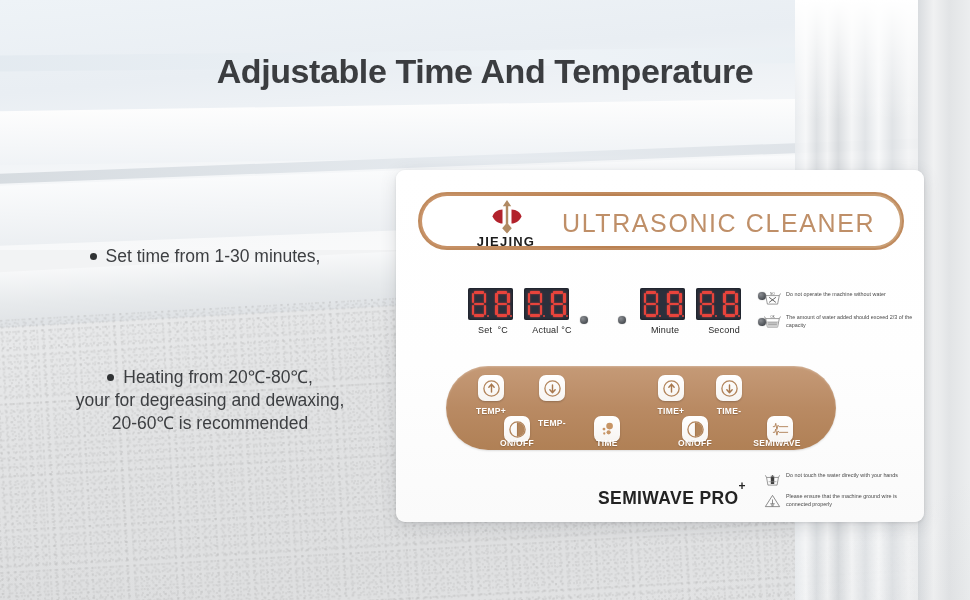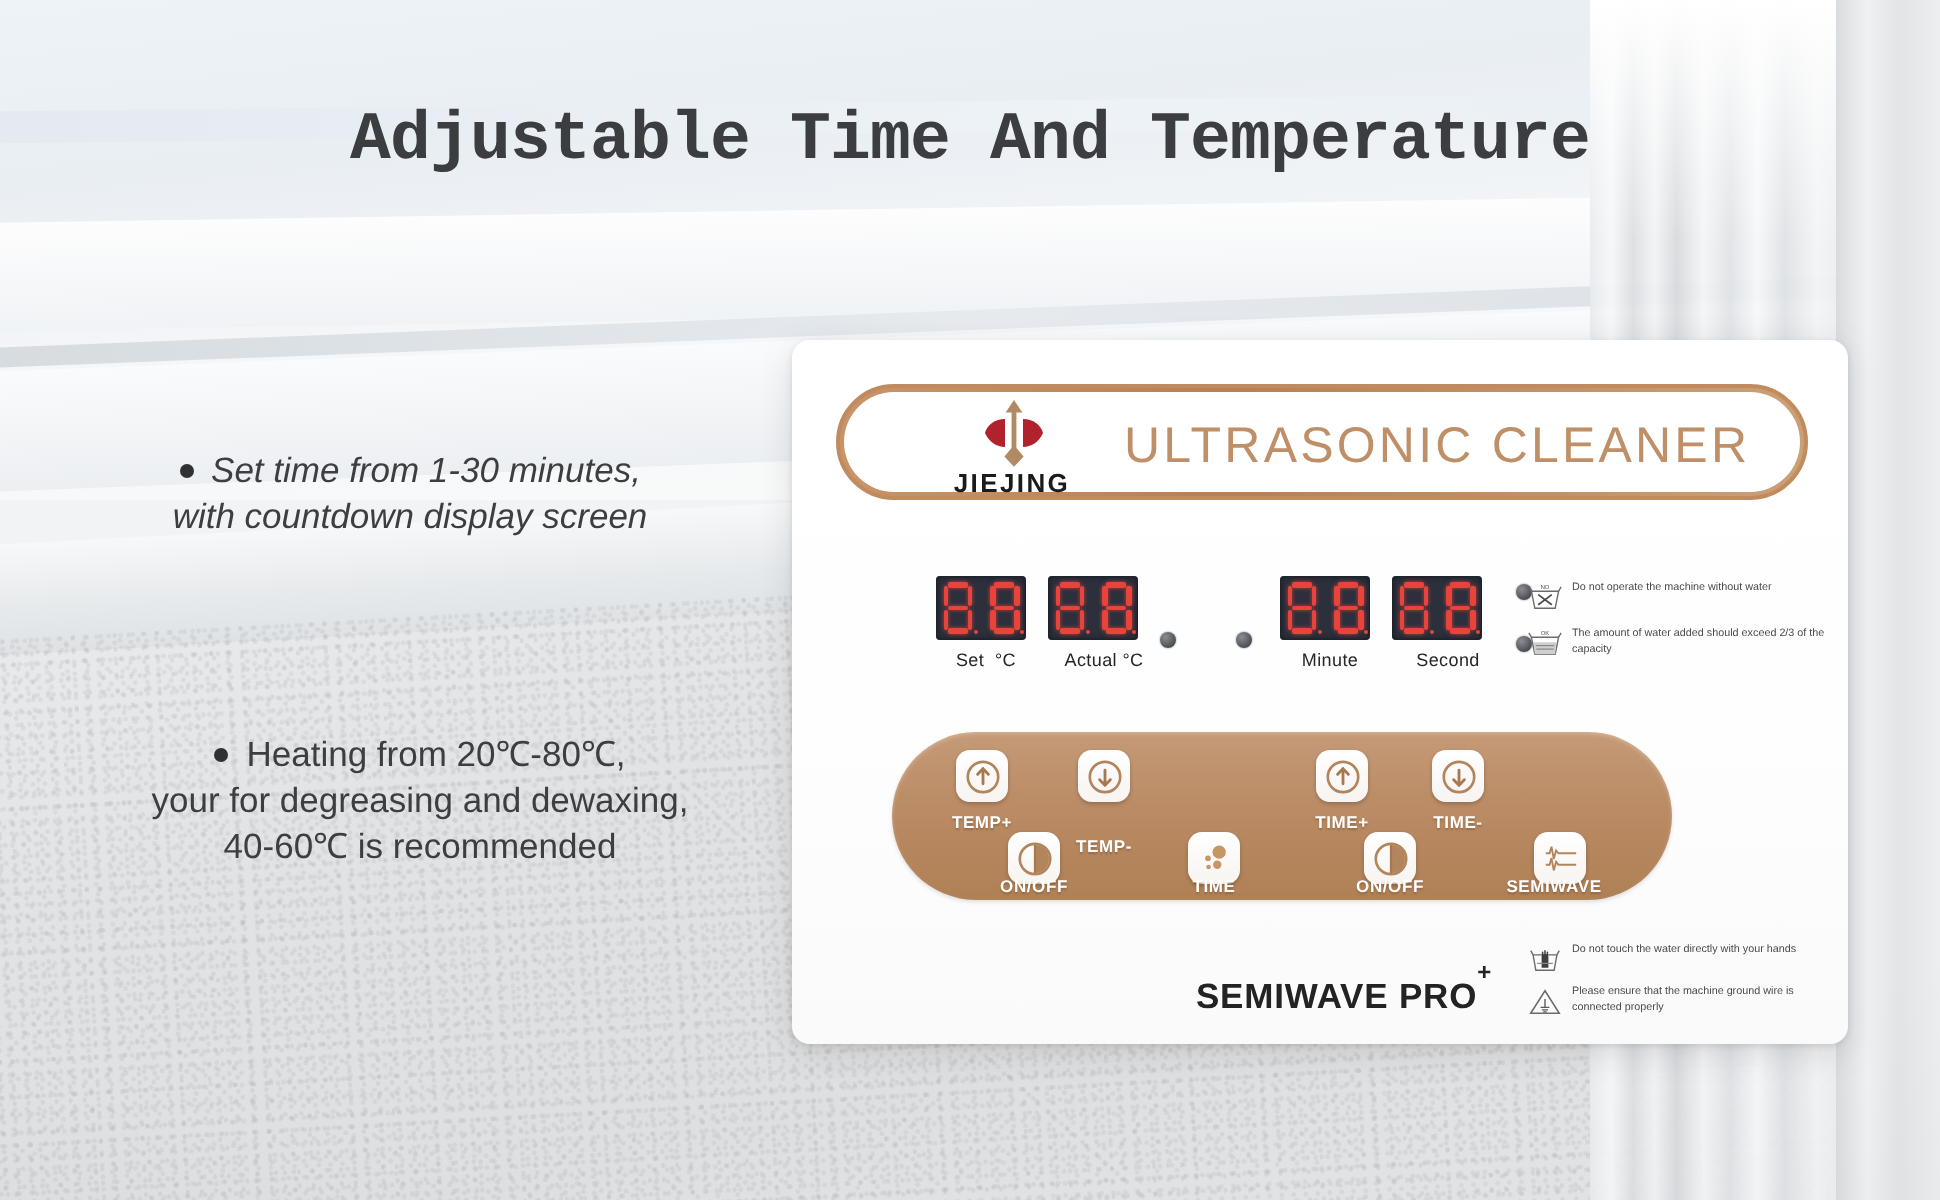--- a/index.html
+++ b/index.html
@@ -66,29 +66,29 @@
   }
   .bg-vign{
     position:absolute;inset:0;
     background:radial-gradient(ellipse 130% 110% at 45% 40%, rgba(255,255,255,0) 55%, rgba(120,125,130,.10) 100%);
   }
 
   
   #headline{
     position:absolute;left:0;top:52px;width:970px;text-align:center;
     font-size:34px;font-weight:bold;color:#3b3d40;letter-spacing:-.4px;
-    font-family:Liberation Mono, monospace;
+    font-family:Liberation Sans, sans-serif;
   }
 
   
   .feature{position:absolute;text-align:center;color:#3c3e41;line-height:1.32;}
   .feature .ln{display:block;font-size:17.5px;white-space:nowrap;}
   .dot{display:inline-block;width:7px;height:7px;border-radius:50%;
        background:#2f3133;vertical-align:middle;margin-right:9px;margin-bottom:2px;}
-  #feature-1{left:20px;top:224px;width:370px;font-style:italic;}
+  #feature-1{left:20px;top:245px;width:370px;}
   #feature-2{left:0px;top:366px;width:420px;}
 
   
   #product{
     position:absolute;left:396px;top:170px;width:528px;height:352px;
     background:linear-gradient(180deg,#ffffff 0%,#fefefe 55%,#fafafa 100%);
     border-radius:9px;
     box-shadow:0 4px 16px rgba(90,95,100,.18), 0 1px 3px rgba(0,0,0,.10);
   }
   
@@ -196,27 +196,26 @@
   <div class="bg-curtain"></div>
   <div class="bg-curtain-top"></div>
   <div class="bg-frame-v"></div>
   <div class="bg-vign"></div>
 </div>
 
 <div id="headline">Adjustable Time And Temperature</div>
 
 <div class="feature" id="feature-1">
   <span class="ln"><span class="dot"></span><span>Set time from 1-30 minutes,</span></span>
-  <span class="ln">with countdown display screen</span>
 </div>
 
 <div class="feature" id="feature-2">
   <span class="ln"><span class="dot"></span><span>Heating from 20℃-80℃,</span></span>
   <span class="ln">your for degreasing and dewaxing,</span>
-  <span class="ln">40-60℃ is recommended</span>
+  <span class="ln">20-60℃ is recommended</span>
 </div>
 
 <div id="product">
 
   <div id="brand-pill">
     <div id="brand-pill-in">
 
       <div id="device-title">ULTRASONIC CLEANER</div>
 
       <div id="logo-wrap">

